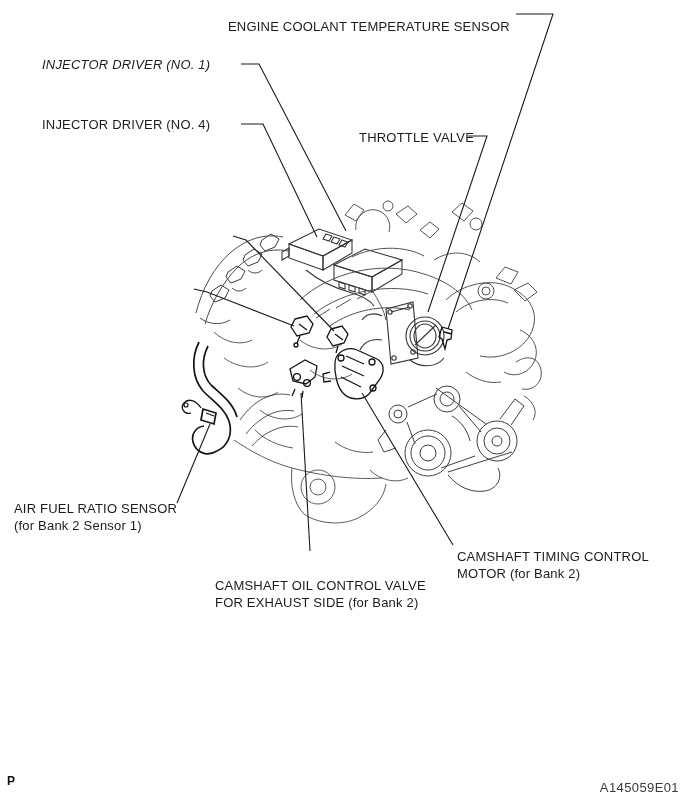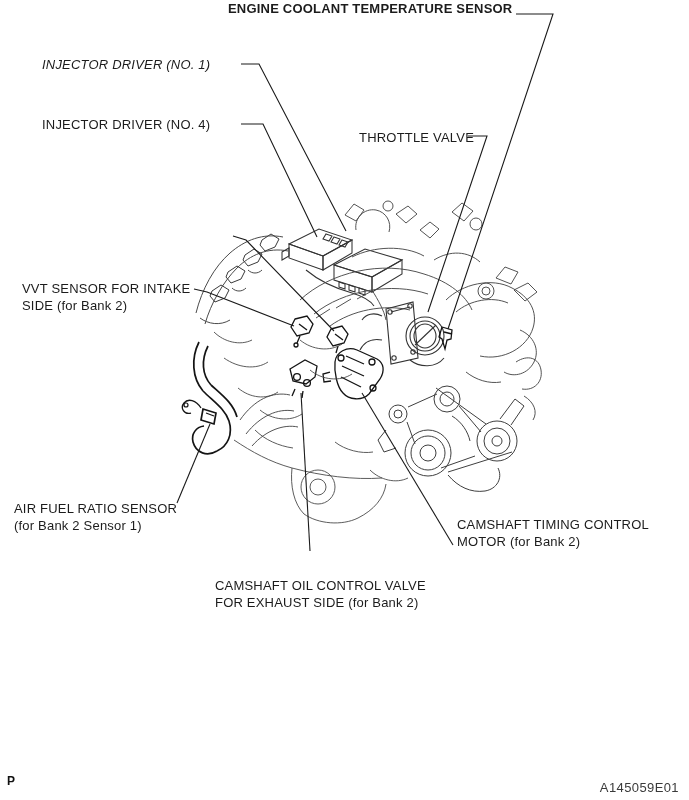--- a/index.html
+++ b/index.html
@@ -12,29 +12,29 @@
   }
   svg.art{position:absolute;left:0;top:0;}
   .lbl{
     position:absolute;
     font-size:13px;
     line-height:17px;
     letter-spacing:0.2px;
     color:#1c1c1c;
     white-space:pre-line;
   }
-  .lbl-coolant  {left:228px; top:0;font-weight:bold;}
+  .lbl-coolant  {left:228px; top:18px;}
   .lbl-injector1{left:42px;  top:56px;font-style:italic;}
   .lbl-injector2{left:42px;  top:116px;}
   .lbl-throttle {left:359px; top:129px;}
   .lbl-cps      {left:22px;  top:227px;}
   .lbl-vvt      {left:22px;  top:280px;}
   .lbl-afr      {left:14px;  top:500px;}
   .lbl-ocv      {left:215px; top:570px;margin-top:7px;}
-  .lbl-ctm      {left:457px; top:516px;}
+  .lbl-ctm      {left:457px; top:548px;}
   .footer-p{
     position:absolute;left:7px;top:774px;
     font-size:12px;font-weight:bold;color:#111;
   }
   .fig-code{
     position:absolute;right:10px;top:780px;
     font-size:13px;letter-spacing:0.4px;color:#3a3a3a;
   }
 </style>
 </head>
@@ -229,22 +229,20 @@
       <polyline points="177,503 210,424"></polyline>
       <polyline points="310,551 301,393"></polyline>
       <polyline points="453,545 362,393"></polyline>
     </g>
   </svg>
 
   <div class="lbl lbl-coolant">ENGINE COOLANT TEMPERATURE SENSOR</div>
   <div class="lbl lbl-injector1">INJECTOR DRIVER (NO. 1)</div>
   <div class="lbl lbl-injector2">INJECTOR DRIVER (NO. 4)</div>
   <div class="lbl lbl-throttle">THROTTLE VALVE</div>
-  <div class="lbl lbl-vvt">VVT SENSOR FOR INTAKE
-SIDE (for Bank 2)</div>
   <div class="lbl lbl-afr">AIR FUEL RATIO SENSOR
 (for Bank 2 Sensor 1)</div>
   <div class="lbl lbl-ocv">CAMSHAFT OIL CONTROL VALVE
 FOR EXHAUST SIDE (for Bank 2)</div>
   <div class="lbl lbl-ctm">CAMSHAFT TIMING CONTROL
 MOTOR (for Bank 2)</div>
 
   <div class="footer-p">P</div>
   <div class="fig-code">A145059E01</div>
 

